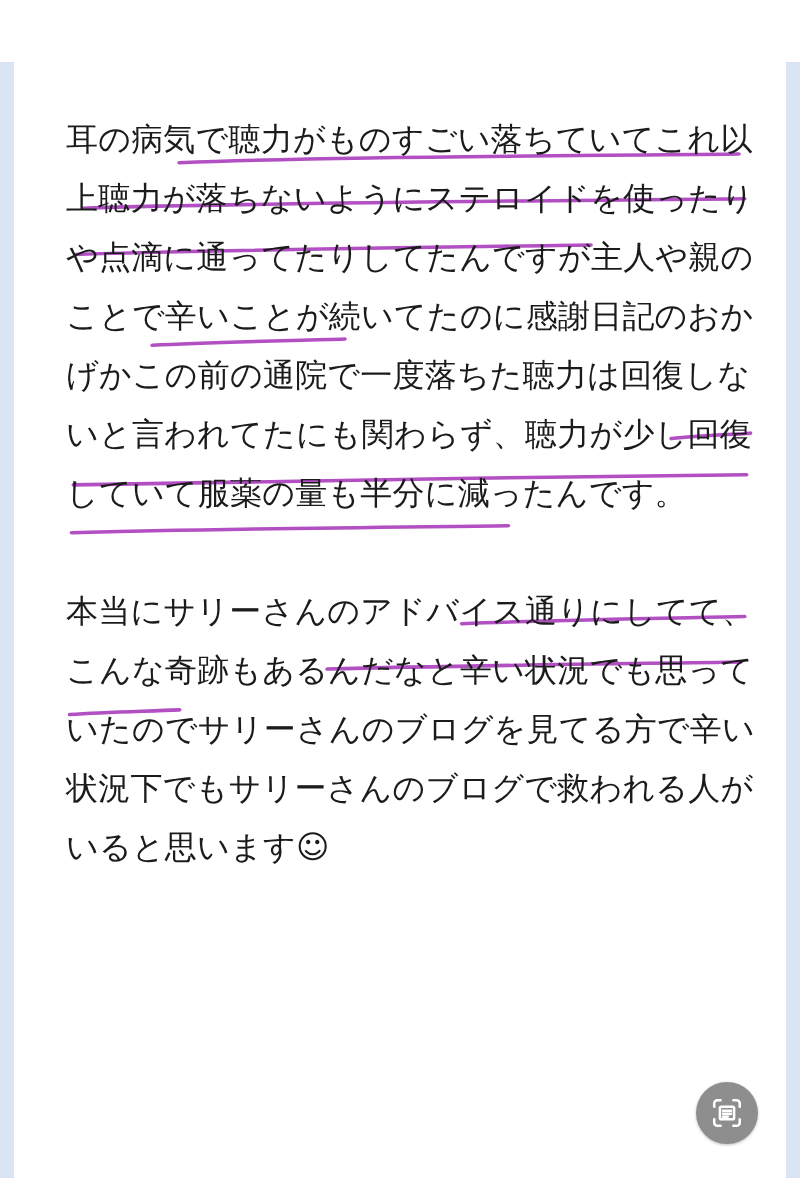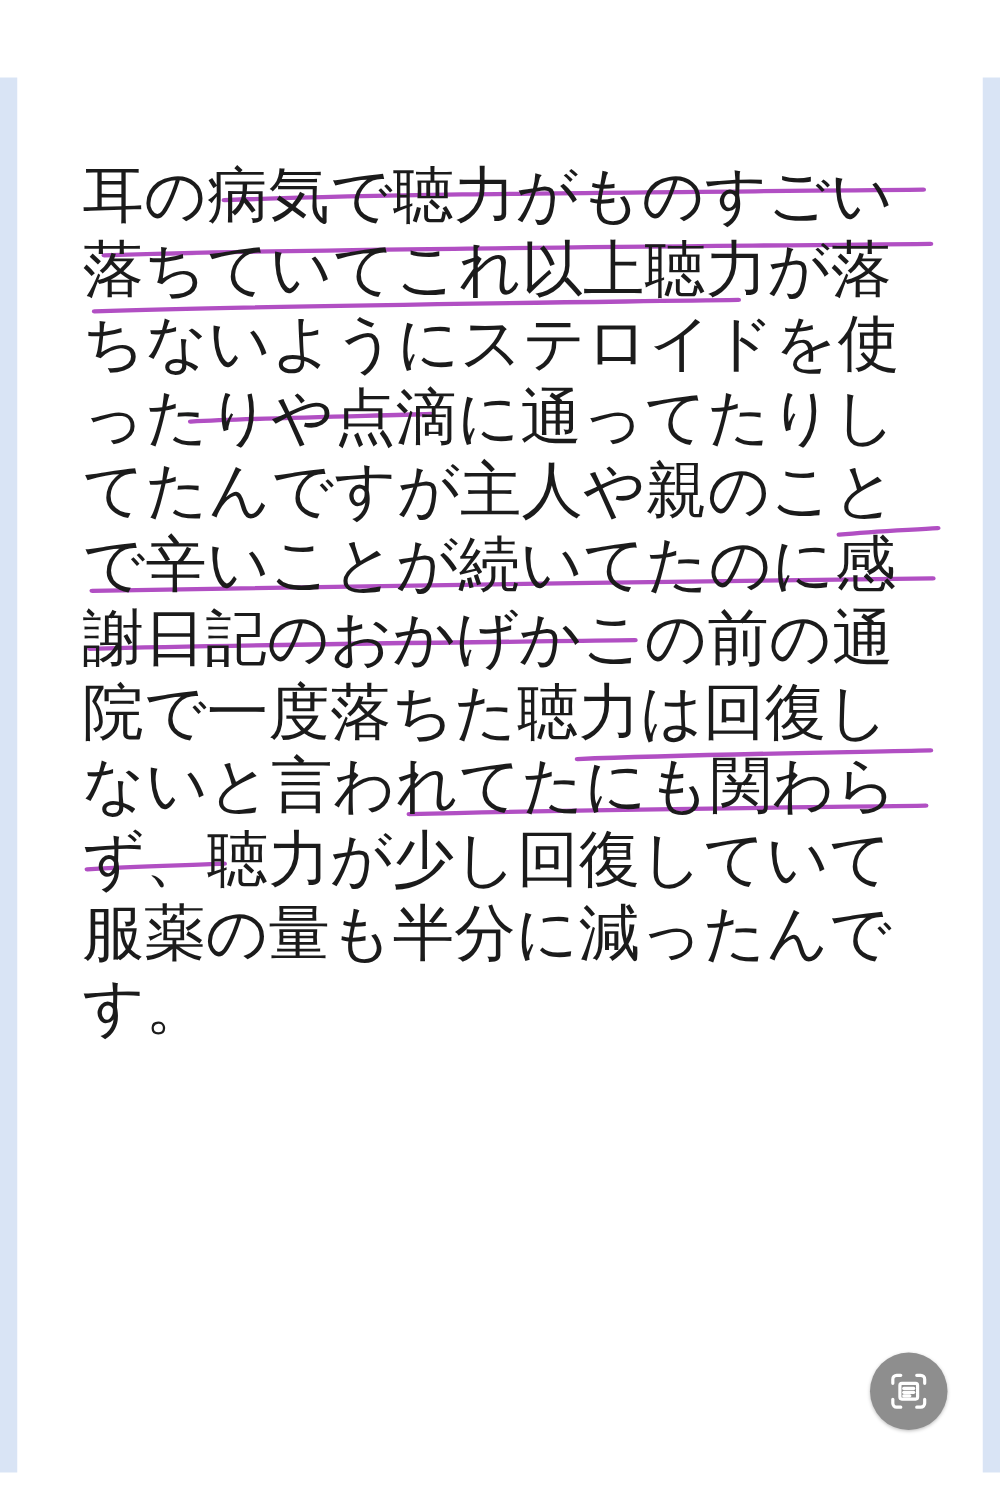--- a/index.html
+++ b/index.html
@@ -59,21 +59,21 @@
 
   .article {
     position: absolute;
     left: 52px;
     right: 30px;
     top: 78px;
   }
 
   .para {
     font-family: "DejaVu Sans", "Liberation Sans", sans-serif;
-    font-size: 49px;
+    font-size: 32px;
     line-height: 59px;
     color: #1b1b1b;
     letter-spacing: 0.2px;
     white-space: pre-wrap;
     word-break: break-all;
     position: relative;
     z-index: 2;
   }
   .para.second {
     margin-top: 59px;
@@ -140,20 +140,21 @@
           <path d="M412 696 C 510 691, 630 689, 706 687"></path>
 
           <path d="M272 754 C 420 749, 600 747, 702 745"></path>
 
           <path d="M4 812 C 40 809, 80 808, 118 806"></path>
         </g>
       </svg>
 
       <p class="para first">耳の病気で聴力がものすごい落ちていてこれ以上聴力が落ちないようにステロイドを使ったりや点滴に通ってたりしてたんですが主人や親のことで辛いことが続いてたのに感謝日記のおかげかこの前の通院で一度落ちた聴力は回復しないと言われてたにも関わらず、聴力が少し回復していて服薬の量も半分に減ったんです。</p>
 
+      <p class="para second">本当にサリーさんのアドバイス通りにしてて、こんな奇跡もあるんだなと辛い状況でも思っていたのでサリーさんのブログを見てる方で辛い状況下でもサリーさんのブログで救われる人がいると思います☺</p>
     </div>
 
   </div>
 
   <div class="top-band"></div>
   <div class="bottom-band"></div>
 
   <div class="fab">
     <svg width="34" height="34" viewBox="0 0 24 24" fill="none" stroke="#ffffff" stroke-width="1.8" stroke-linecap="round" stroke-linejoin="round">
       <path d="M3 7.5V5.2A2.2 2.2 0 0 1 5.2 3H7.5"></path>

